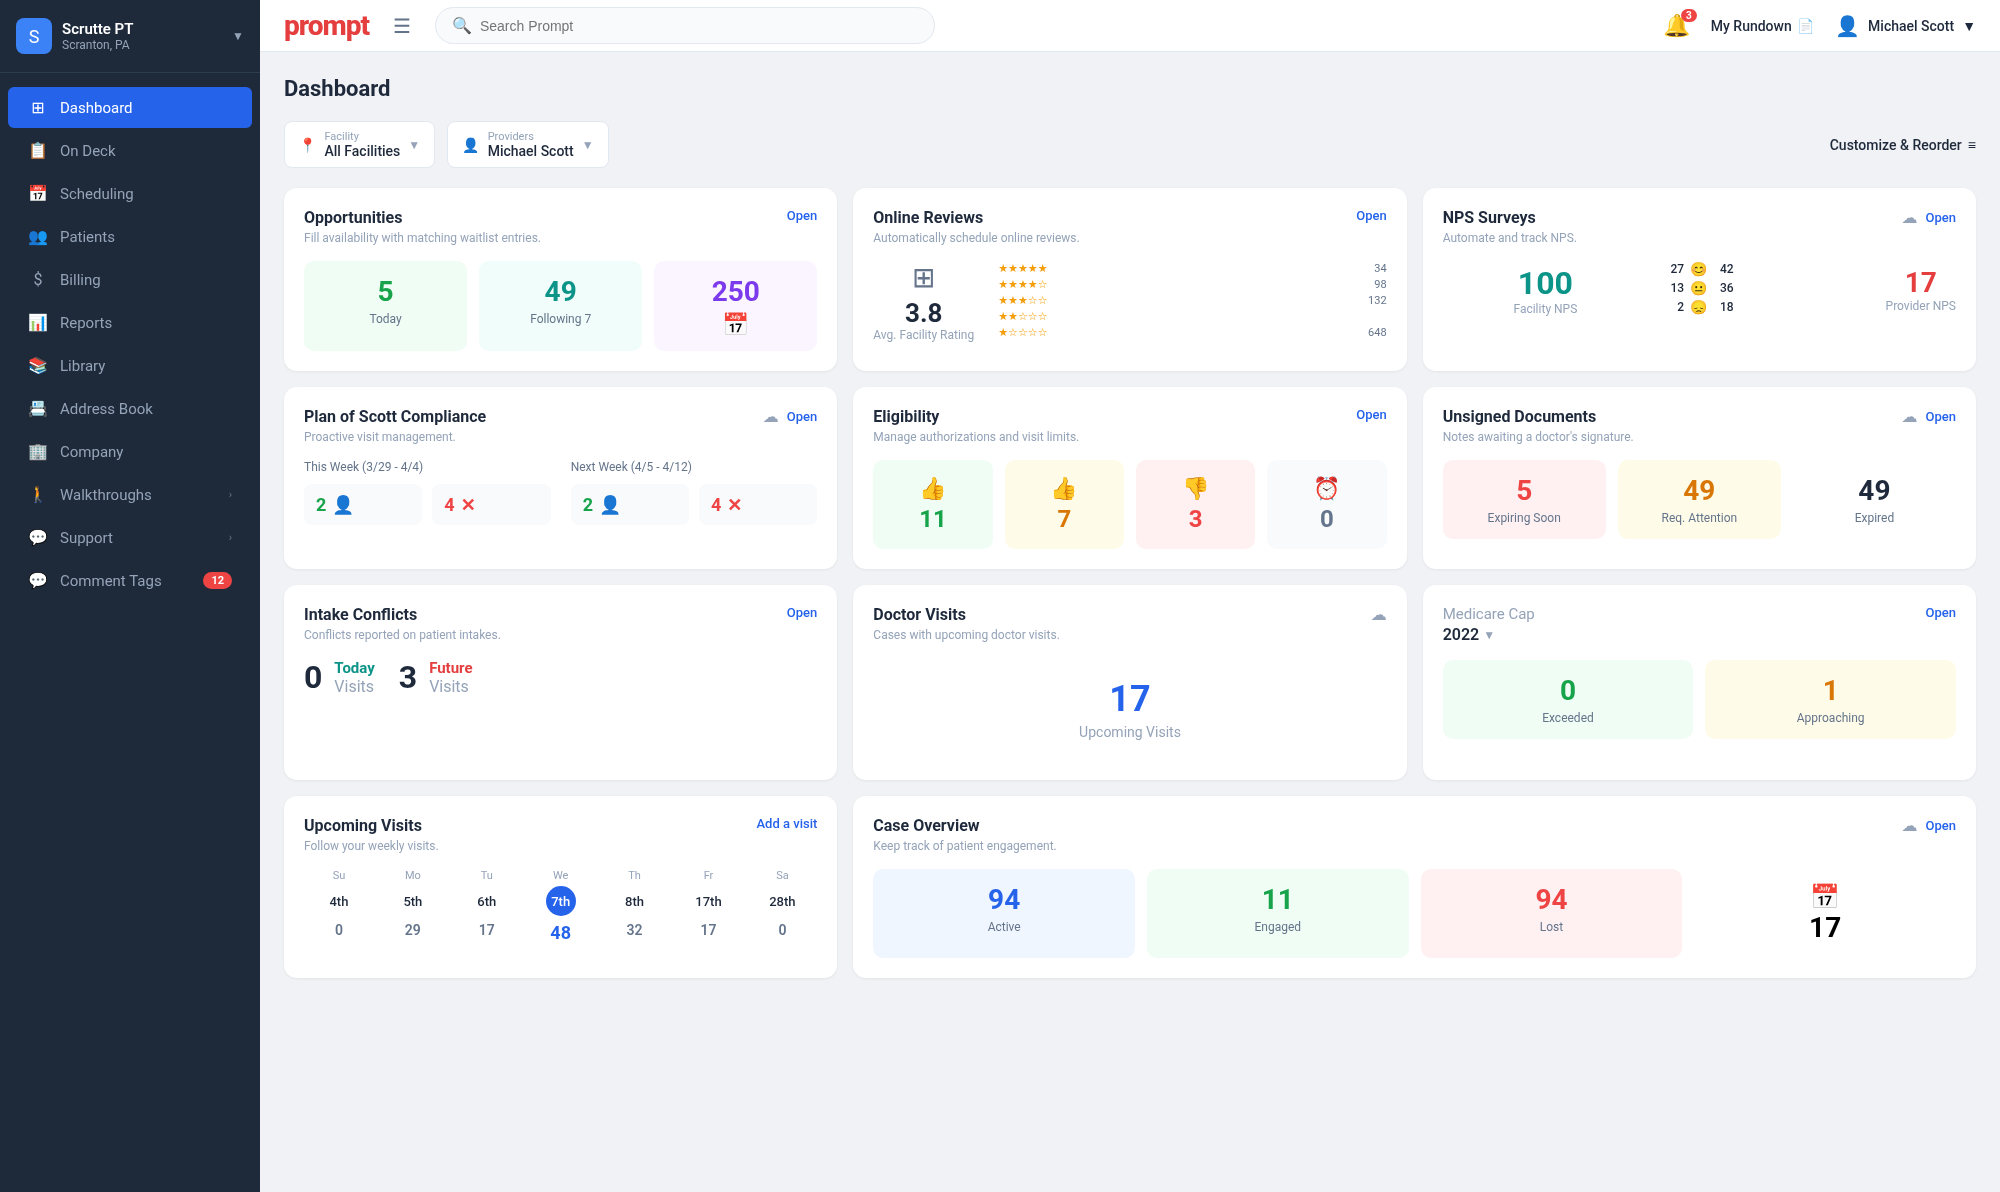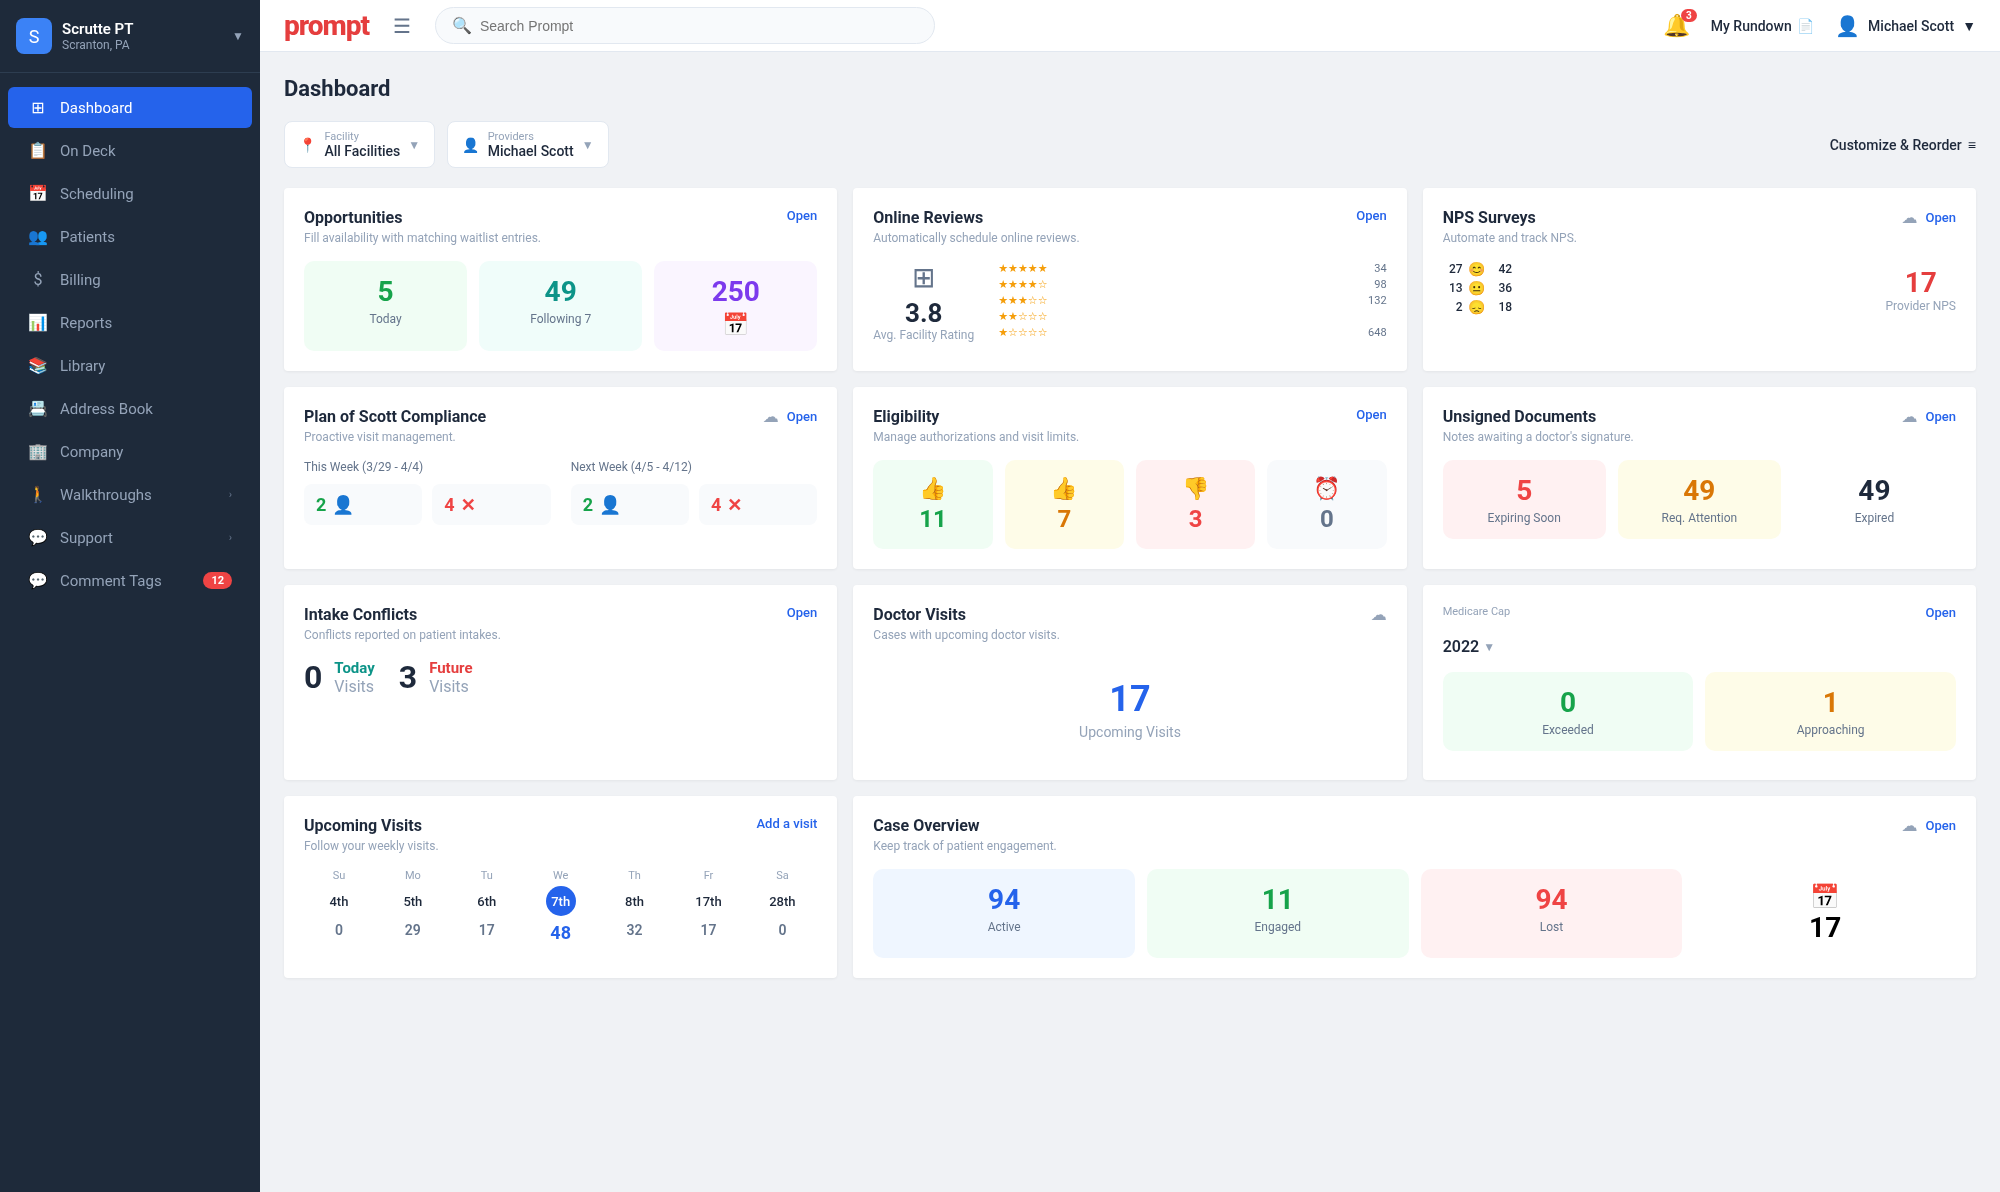--- a/index.html
+++ b/index.html
@@ -177,21 +177,21 @@
     
     .dashboard-grid {
       display: grid;
       grid-template-columns: 1fr 1fr 1fr;
       gap: 16px;
     }
 
     
     .card {
       background: white;
-      border-radius: 4px;
+      border-radius: 13px;
       padding: 20px;
       box-shadow: 0 1px 3px rgba(0,0,0,0.06);
     }
     .card-header {
       display: flex; align-items: flex-start; justify-content: space-between;
       margin-bottom: 4px;
     }
     .card-title { font-size: 16px; font-weight: 700; color: #1e293b; }
     .card-subtitle { font-size: 12px; color: #94a3b8; margin-bottom: 16px; }
     .open-link { color: #2563eb; font-size: 13px; font-weight: 500; cursor: pointer; text-decoration: none; }
@@ -530,20 +530,24 @@
       <div class="card">
         <div class="card-header">
           <div class="card-title">NPS Surveys</div>
           <div class="card-actions">
             <span class="cloud-icon">☁</span>
             <a class="open-link">Open</a>
           </div>
         </div>
         <div class="card-subtitle">Automate and track NPS.</div>
         <div class="nps-content">
+          <div class="nps-main">
+            <div class="nps-value">100</div>
+            <div class="nps-label">Facility NPS</div>
+          </div>
           <div class="nps-breakdown">
             <div class="nps-row">
               <span class="nps-num">27</span>
               <span class="face-icon happy">😊</span>
               <span class="nps-num">42</span>
             </div>
             <div class="nps-row">
               <span class="nps-num">13</span>
               <span class="face-icon neutral">😐</span>
               <span class="nps-num">36</span>
@@ -685,21 +689,21 @@
         <div class="card-subtitle">Cases with upcoming doctor visits.</div>
         <div class="doctor-visits-content">
           <div class="dv-value">17</div>
           <div class="dv-label">Upcoming Visits</div>
         </div>
       </div>
 
       <div class="card">
         <div class="card-header">
           <div>
-            <div style="font-size:11px;color:#94a3b8;margin-bottom:19px">Medicare Cap</div>
+            <div style="font-size:15px;color:#94a3b8;margin-bottom:2px">Medicare Cap</div>
             <div class="medicare-dropdown">
               <span>2022</span>
               <span style="font-size:12px;color:#94a3b8">▼</span>
             </div>
           </div>
           <a class="open-link">Open</a>
         </div>
         <div style="margin-top:16px">
           <div class="medicare-metrics">
             <div class="medicare-metric green-bg">

